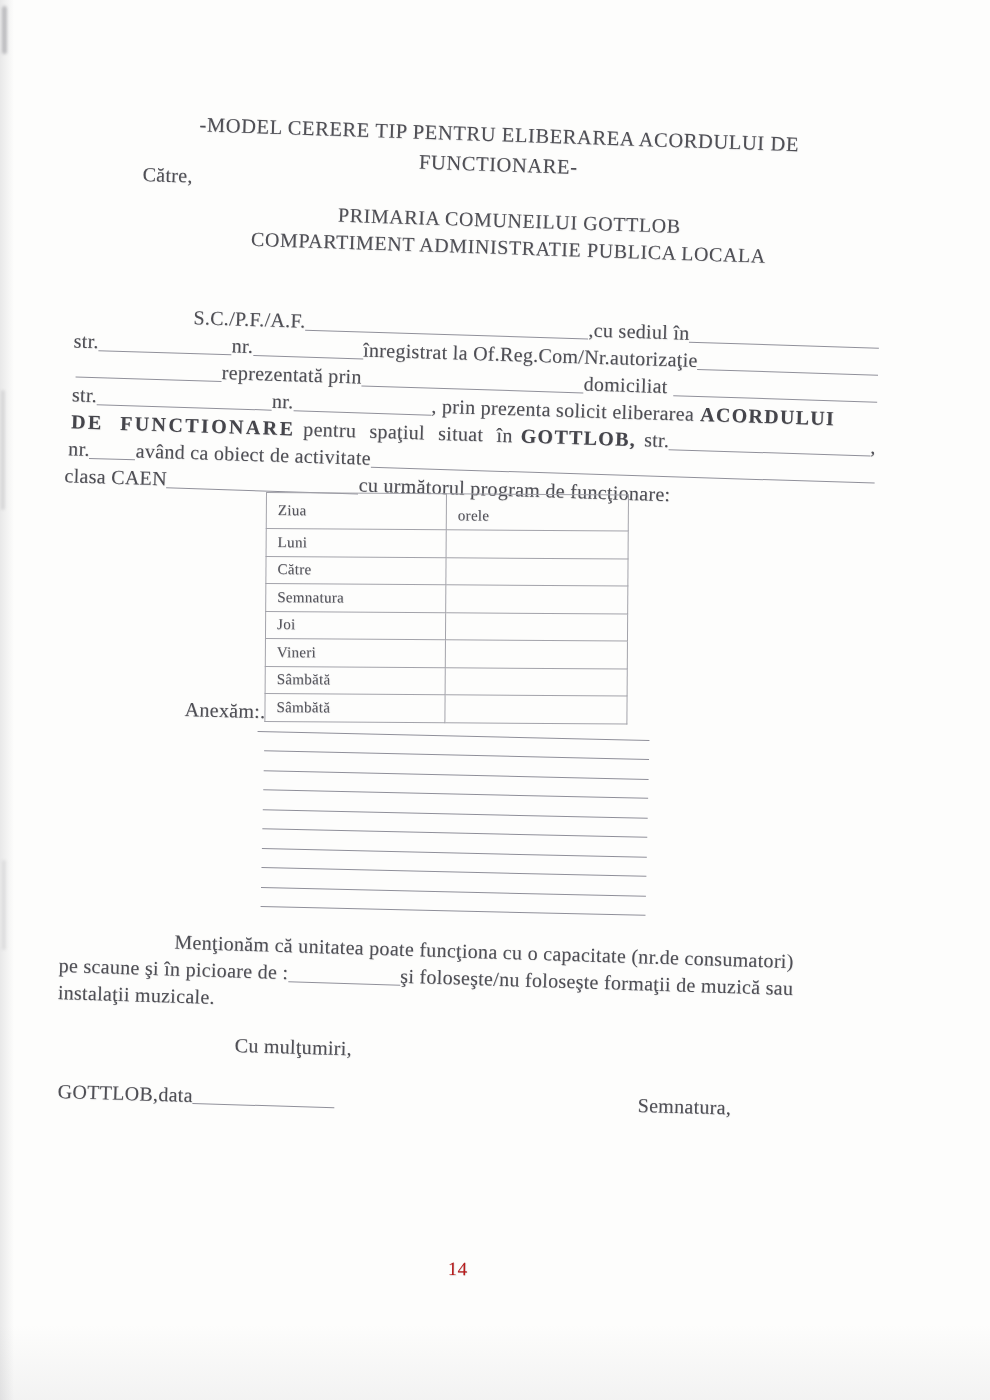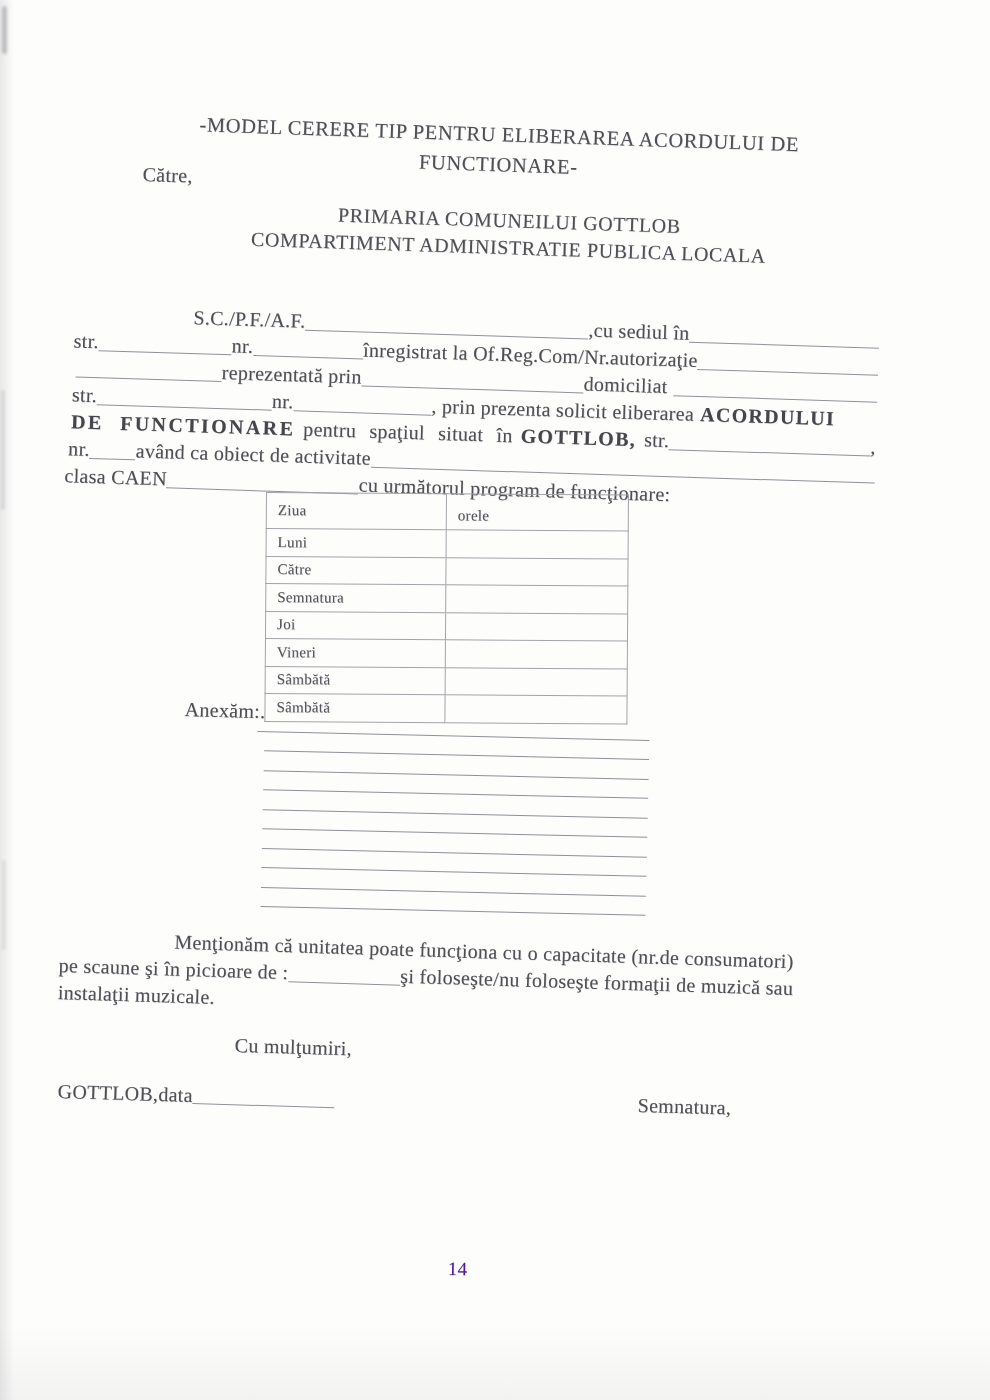--- a/index.html
+++ b/index.html
@@ -57,21 +57,21 @@
   .mention{left:60px; top:924px; width:822px; font-size:20px;
            transform:rotate(1.8deg);}
   .mention .ind115{padding-left:115px;}
 
   
   .closing{left:235px; top:1034px; font-size:20px; transform:rotate(1.6deg);}
   .placedate{left:58px; top:1080px; font-size:20px; transform:rotate(1.7deg);
              display:flex; align-items:flex-end;}
   .placedate .bl{width:142px;}
   .signature{left:638px; top:1094px; font-size:20px; transform:rotate(1.5deg);}
-  .pagenum{left:448px; top:1258px; font-size:19px; color:#4c1d95;
+  .pagenum{left:448px; top:1258px; font-size:19px; color:#b91c1c;
            transform:rotate(0.8deg);}
 
   
   .edge-left{left:0; top:0; width:14px; height:1400px;
     background:linear-gradient(to right, rgba(125,125,132,0.16), rgba(255,255,255,0));}
   .smudge{filter:blur(1.5px); border-radius:3px; background:rgba(98,98,105,0.35);}
   .sm1{left:2px; top:6px; width:5px; height:48px;}
   .sm2{left:1px; top:390px; width:4px; height:120px; opacity:0.45;}
   .sm3{left:2px; top:860px; width:4px; height:90px; opacity:0.35;}
   .band-bottom{left:0; bottom:0; width:990px; height:75px;

